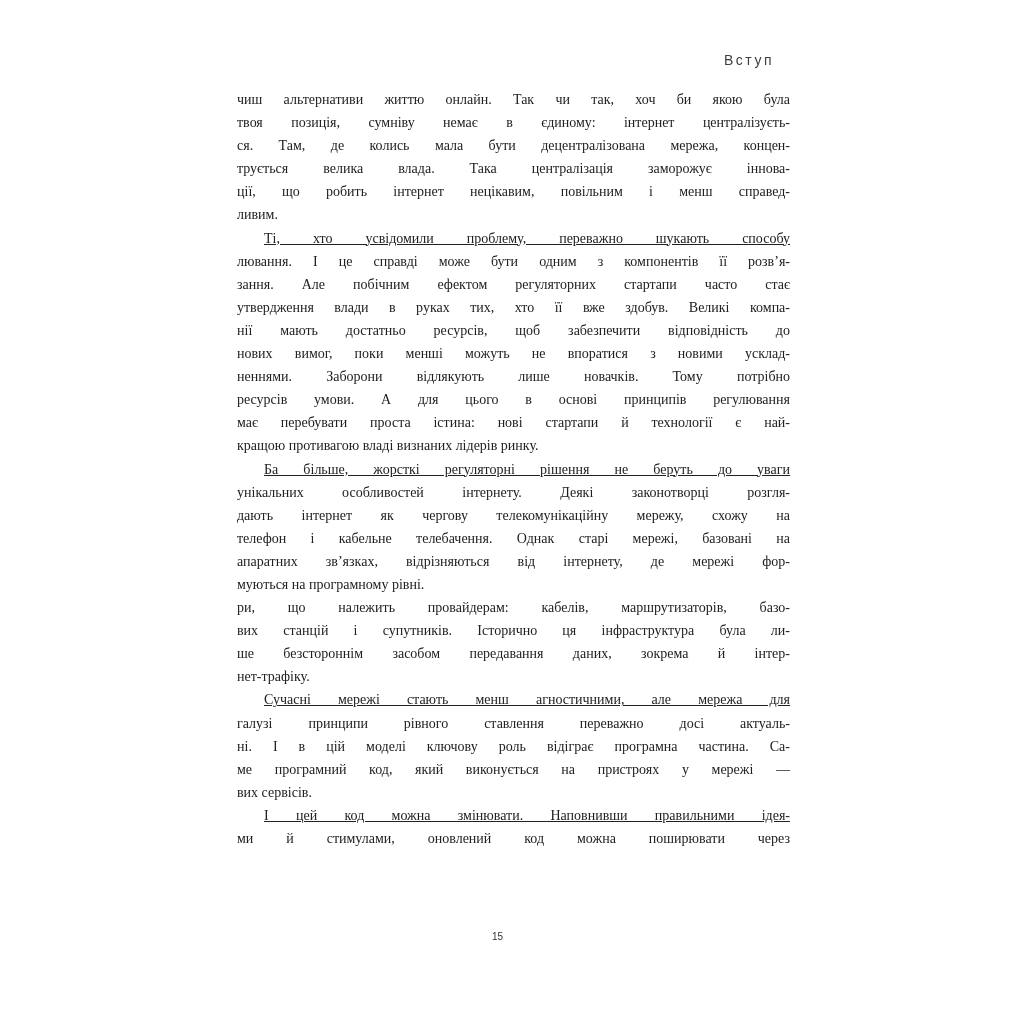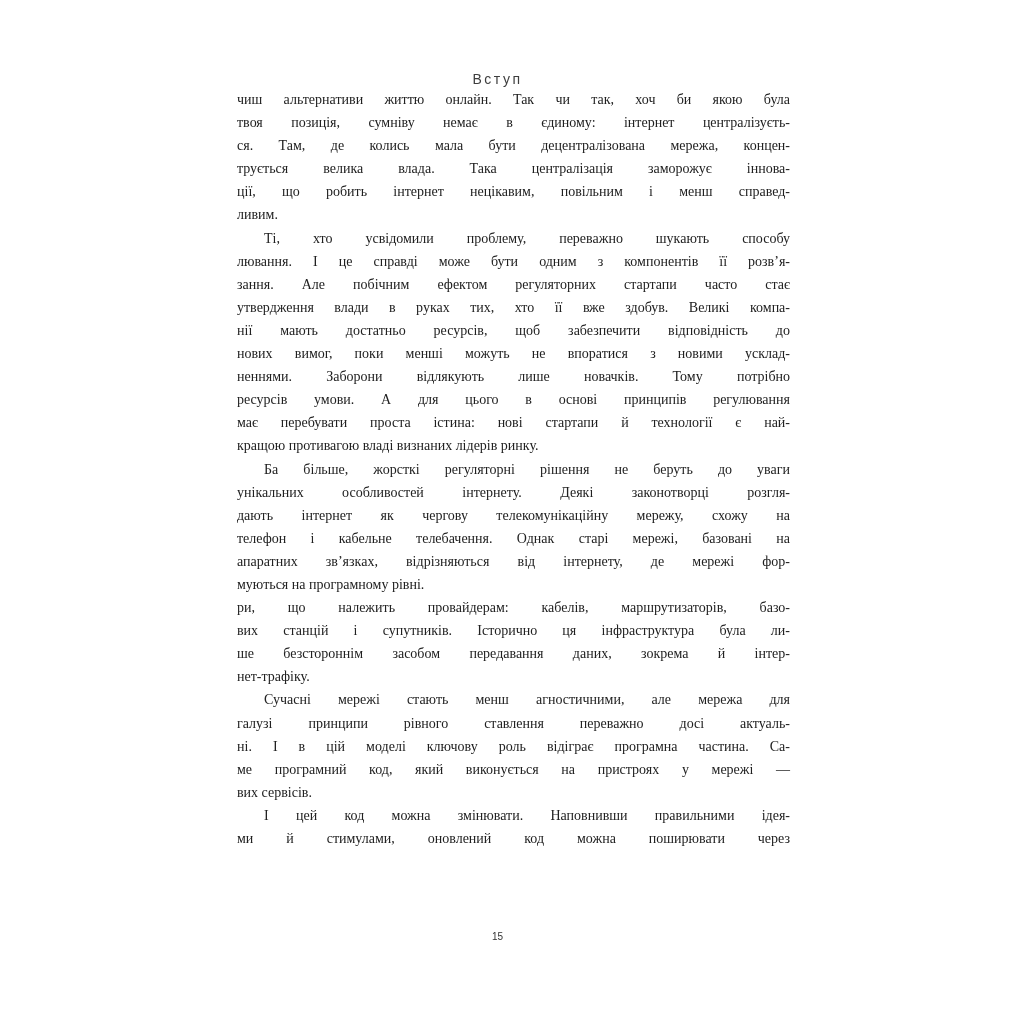--- a/index.html
+++ b/index.html
@@ -12,47 +12,47 @@
     width: 1024px;
     height: 1024px;
     background: #ffffff;
     overflow: hidden;
   }
   .running-head {
     position: absolute;
     top: 52px;
     left: 221px;
     width: 553px;
-    text-align: center;
+    text-align: right;
     font-family: "Liberation Sans", sans-serif;
     font-size: 14px;
     line-height: 16px;
     letter-spacing: 2.5px;
     color: #3e3e3e;
-    margin-top: 19px;
   }
   .text-block {
     position: absolute;
     top: 88px;
     left: 237px;
     width: 553px;
     font-family: "Liberation Serif", serif;
     font-size: 14px;
     line-height: 23.1px;
     color: #212121;
   }
   .line {
     text-align: justify;
     text-align-last: justify;
   }
   .line.end {
     text-align-last: left;
   }
   .line.indent {
     text-indent: 27px;
+    text-decoration: underline;
   }
   .folio {
     position: absolute;
     top: 931px;
     left: 221px;
     width: 553px;
     text-align: center;
     font-family: "Liberation Sans", sans-serif;
     font-size: 10px;
     color: #333333;

